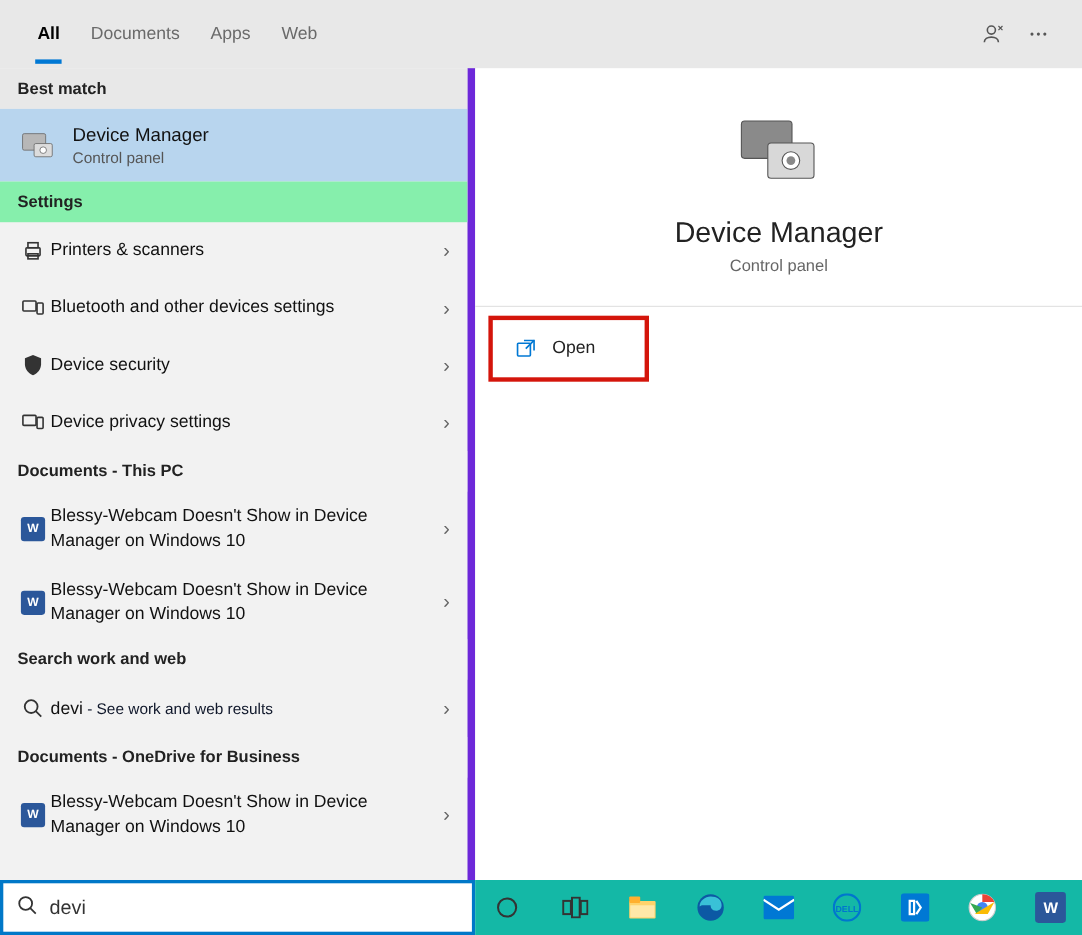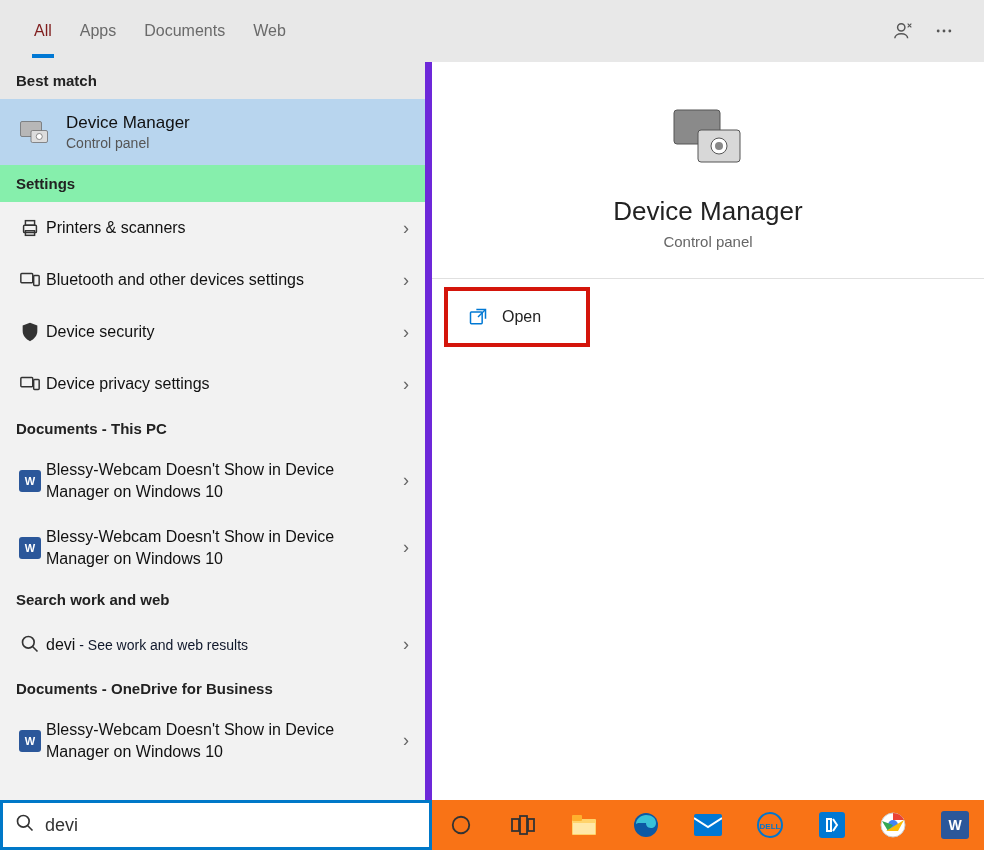--- a/index.html
+++ b/index.html
@@ -1,20 +1,20 @@
 <!DOCTYPE html>
 <html><head>
 <meta charset="utf-8">
 <style>
   * { margin: 0; padding: 0; box-sizing: border-box; font-family: "Segoe UI", Arial, sans-serif; }
   body { width: 984px; height: 850px; background: #e8e8e8; overflow: hidden; position: relative; }
 
   .tabbar { display: flex; align-items: center; height: 62px; padding: 0 20px; background: #e8e8e8; }
   .tab { padding: 18px 14px; font-size: 16px; color: #6a6a6a; cursor: pointer; position: relative; }
-  .tab.active { color: #7f1d1d; font-weight: 400; }
+  .tab.active { color: #000000; font-weight: 700; }
   .tab.active::after { content:""; position:absolute; left:12px; right:12px; bottom:0; height:4px; background:#0078d4; }
   .tab .chev { margin-left: 4px; font-size: 12px; }
   .tabbar .spacer { flex: 1; }
   .tabbar .icon-btn { width: 40px; height: 40px; display:flex; align-items:center; justify-content:center; color:#555; cursor:pointer; }
 
   .content { display:flex; height: 738px; }
   .left { width: 432px; background:#f2f2f2; overflow-y:auto; border-right:7px solid #6d28d9; }
   .right { flex:1; background:#fff; }
 
   .section-header { padding: 10px 16px; font-size: 15px; font-weight:600; color:#222; background:#e8e8e8; }
@@ -37,32 +37,32 @@
   .detail hr { border:none; border-top:1px solid #e0e0e0; margin:28px 0 0; }
 
   .action-row { display:flex; align-items:center; gap:14px; padding:16px 20px; margin:8px 12px; border:4px solid #d4150b; width:146px; cursor:pointer; }
   .action-row .a-icon { width:20px; height:20px; color:#0078d4; }
   .action-row .a-text { font-size:16px; color:#222; }
 
   .searchbar { position:absolute; left:0; bottom:0; width:432px; height:50px; background:#fff; border:3px solid #0078c8; display:flex; align-items:center; padding:0 12px; }
   .searchbar .s-icon { color:#333; margin-right:10px; }
   .searchbar input { border:none; outline:none; font-size:18px; flex:1; color:#333; }
 
-  .taskbar { position:absolute; left:432px; right:0; bottom:0; height:50px; background:#f97316; display:flex; align-items:center; padding:0 8px; gap:20px; }
+  .taskbar { position:absolute; left:432px; right:0; bottom:0; height:50px; background:#14b8a6; display:flex; align-items:center; padding:0 8px; gap:20px; }
   .tb-item { width:46px; height:40px; display:flex; align-items:center; justify-content:center; cursor:pointer; border-radius:2px; }
 
   .word-icon { width:28px; height:28px; background:#2b579a; display:flex; align-items:center; justify-content:center; color:#fff; font-weight:700; font-size:14px; border-radius:3px; }
 </style>
 </head>
 <body>
 
 <div class="tabbar">
   <div class="tab active">All</div>
+  <div class="tab">Documents</div>
   <div class="tab">Apps</div>
-  <div class="tab">Documents</div>
   <div class="tab">Web</div>
   <div class="spacer"></div>
   <div class="icon-btn">
     <svg width="22" height="22" viewBox="0 0 24 24" fill="none" stroke="currentColor" stroke-width="1.6">
         <circle cx="9" cy="8" r="4"></circle>
         <path d="M2 20c0-3 3-5 7-5s7 2 7 5"></path>
         <path d="M16 4l4 4m0-4l-4 4" stroke-width="1.2"></path>
       </svg>
   </div>
   <div class="icon-btn">

